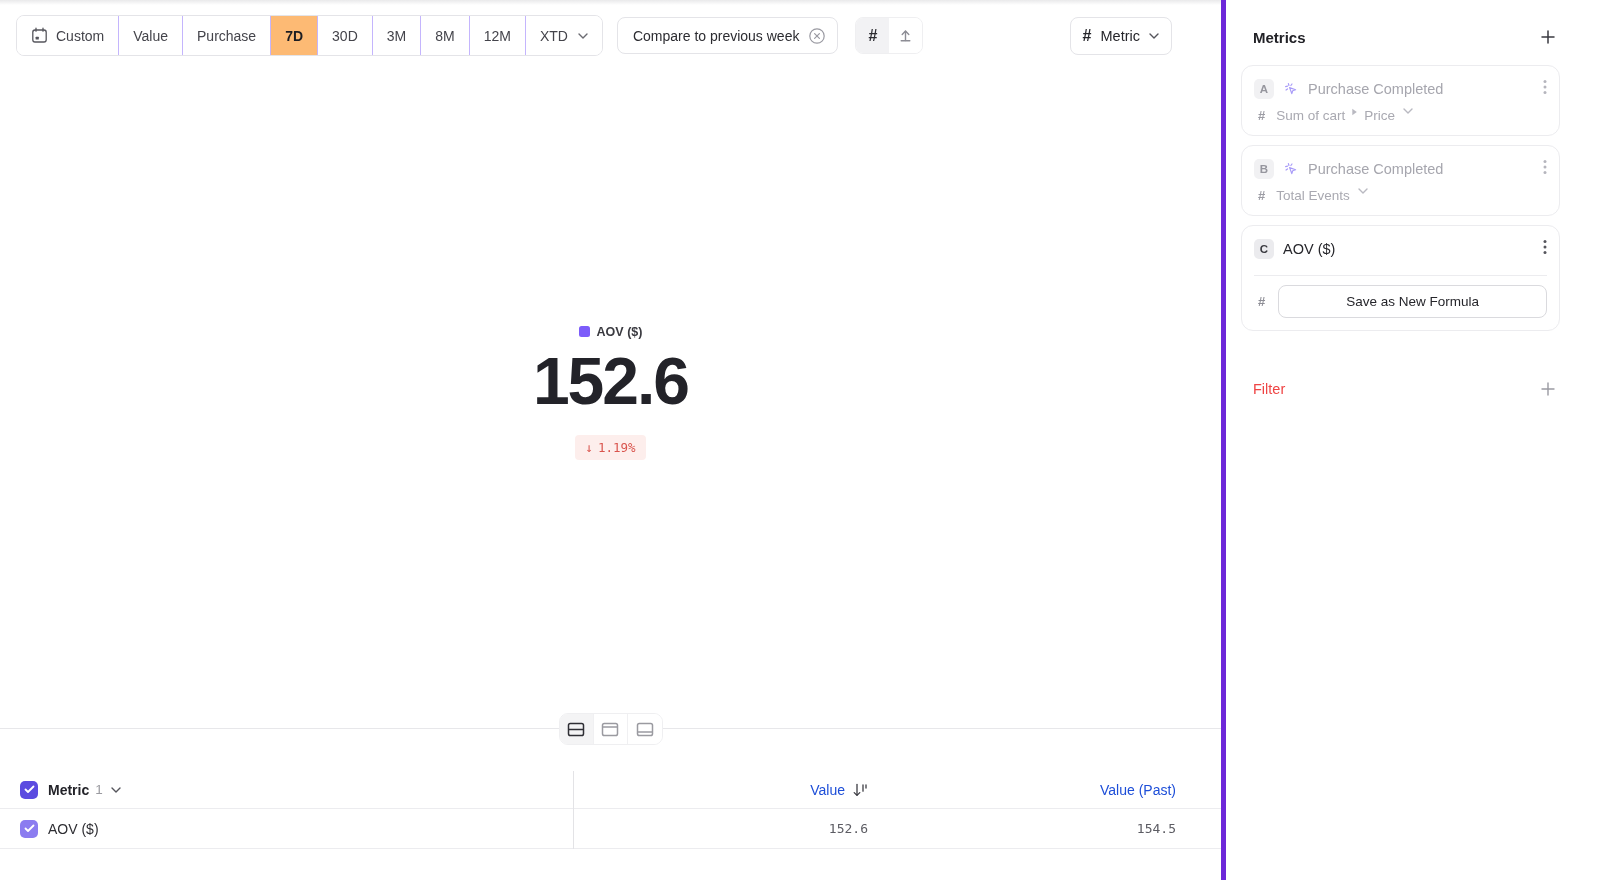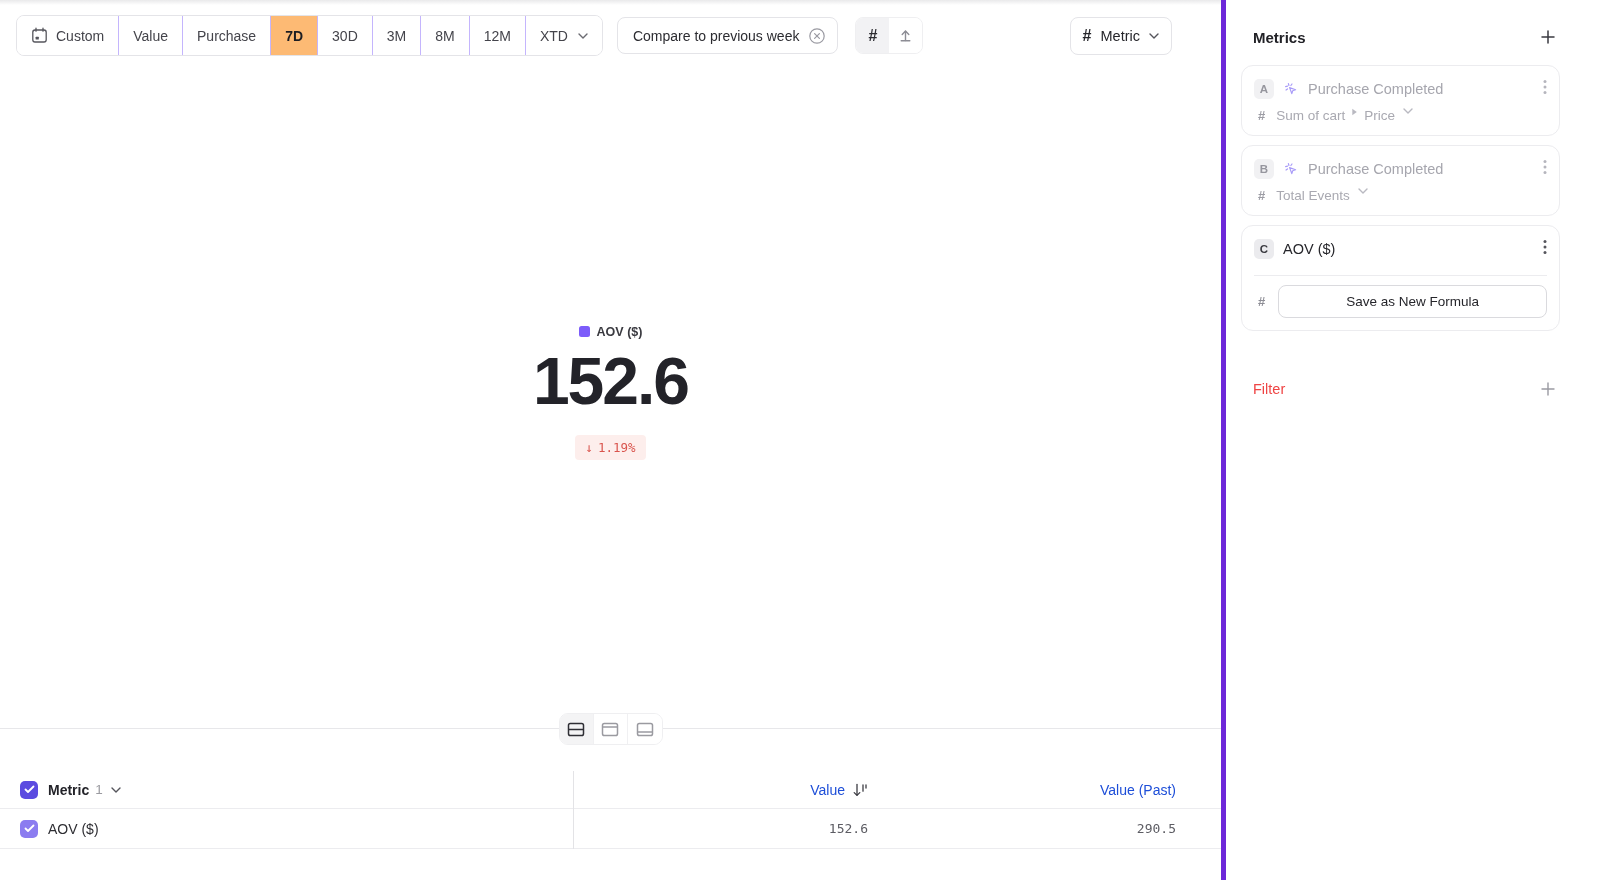--- a/index.html
+++ b/index.html
@@ -276,21 +276,21 @@
           <span class="checkbox light">
             <svg width="11" height="9" viewBox="0 0 11 9" fill="none" stroke="#fff" stroke-width="1.8" stroke-linecap="round" stroke-linejoin="round">
                 <path d="M1.5 4.5 L4 7 L9.5 1.5"></path>
               </svg>
           </span>
           <span class="row-label">AOV ($)</span>
         </div>
         <div class="cell-value">
             <span class="mono-val">152.6</span>
           </div>
-        <div class="cell-past mono-val">290.5</div>
+        <div class="cell-past mono-val">154.5</div>
         <div class="t-endpad"></div>
       </div>
     </div>
   </div>
 
   <aside class="sidebar">
 
     <div class="sb-header">
       <span class="sb-title">Metrics</span>
       <button class="icon-btn plus-dark">

